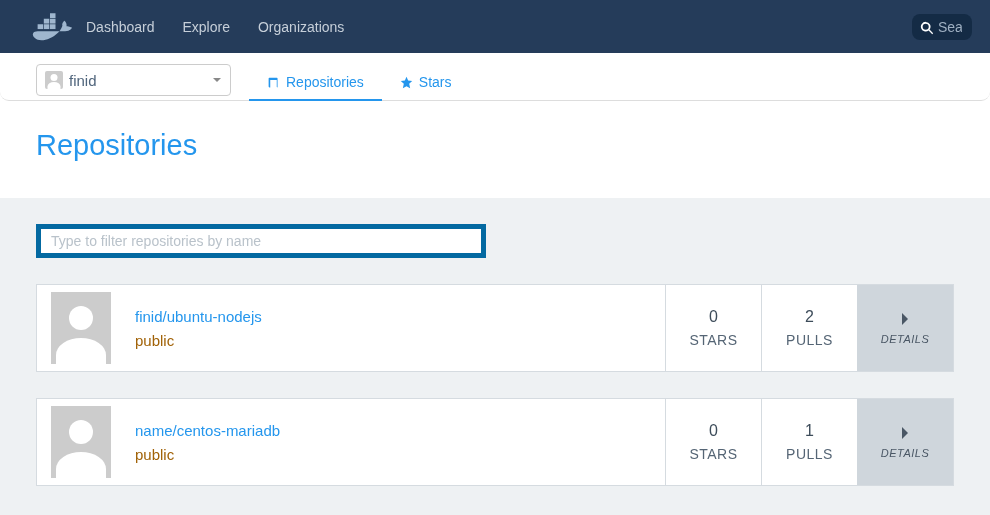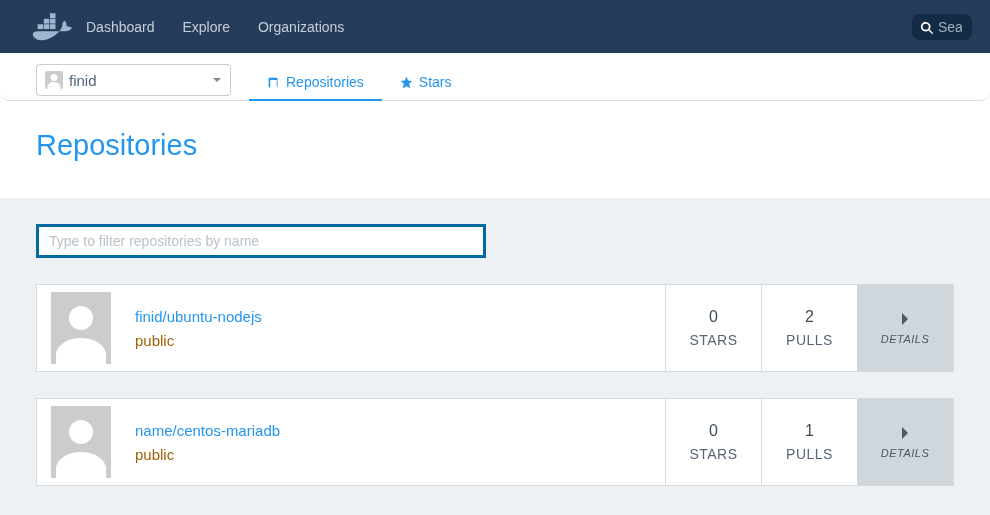--- a/index.html
+++ b/index.html
@@ -26,21 +26,21 @@
 .tabs { display:flex; margin-left:18px; height:100%; align-items:stretch; }
 .tab { display:flex; align-items:center; gap:6px; padding:0 18px; font-size:14px; color:#5b6d80; cursor:pointer; border-bottom:2px solid transparent; position:relative; top:1px; }
 .tab.active { color:#2496ed; border-bottom:2px solid #2496ed; }
 .tab.link { color:#2496ed; }
 .tab svg { width:13px; height:13px; fill:currentColor; }
 
 .heading { padding:28px 36px 36px; }
 .heading h1 { color:#2496ed; font-size:29px; font-weight:400; }
 
 .content { background:#eef1f3; padding:26px 36px 40px; }
-.filter-row input { width:450px; height:34px; border:3px solid #0369a1; background:#fff; padding:0 10px; font-size:14px; color:#555; }
+.filter-row input { width:450px; height:34px; border:5px solid #0369a1; background:#fff; padding:0 10px; font-size:14px; color:#555; }
 .filter-row input::placeholder { color:#b9c2ca; }
 
 .repo-card { background:#fff; border:1px solid #d5dbe0; display:flex; margin-top:26px; height:88px; }
 .repo-main { display:flex; align-items:center; flex:1; padding:0 14px; min-width:0; }
 .avatar { width:60px; height:72px; background:#ccc; position:relative; overflow:hidden; flex-shrink:0; }
 .avatar::before { content:""; position:absolute; left:50%; top:14px; width:24px; height:24px; background:#fff; border-radius:50%; transform:translateX(-50%); }
 .avatar::after { content:""; position:absolute; left:50%; bottom:-8px; width:50px; height:34px; background:#fff; border-radius:50% 50% 0 0; transform:translateX(-50%); }
 .repo-text { margin-left:24px; }
 .repo-name { color:#2496ed; font-size:15px; text-decoration:none; cursor:pointer; }
 .repo-vis { color:#a16207; font-size:15px; margin-top:6px; }

